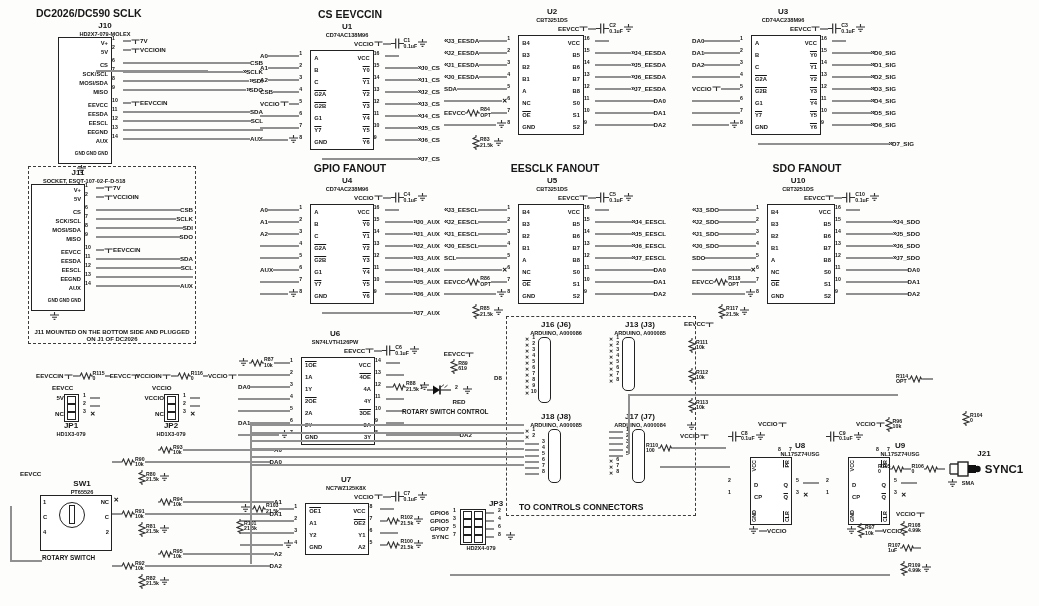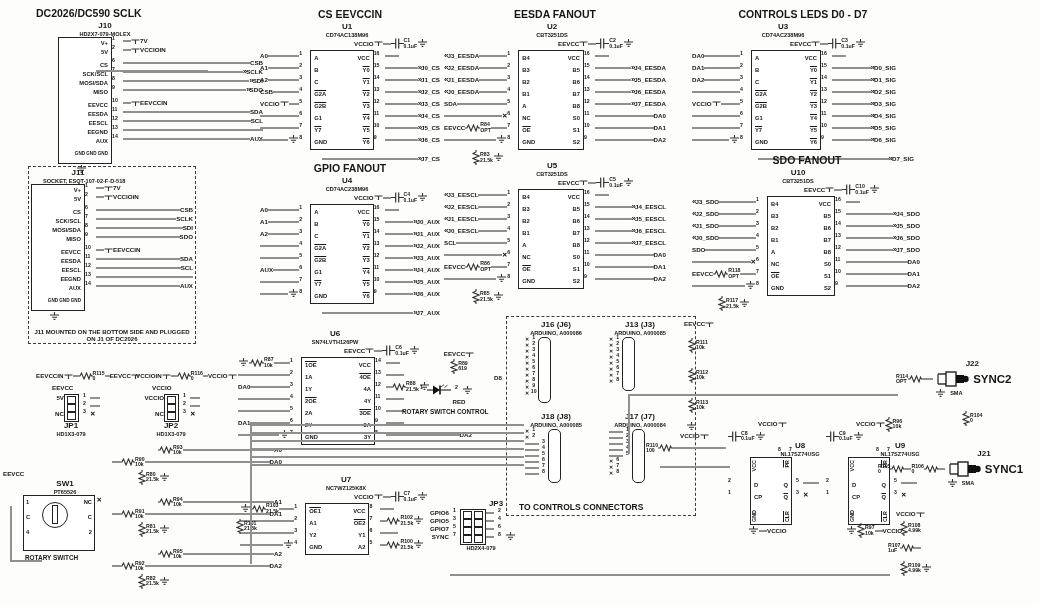--- a/index.html
+++ b/index.html
@@ -462,21 +462,20 @@
           </div>
         </div>
       </div>
       <div class="row" style="margin-left: 62px; margin-top: 3px;">
         <div class="wire"></div>
         <span class="arrow">»</span>
         <span class="net">J7_CS</span>
       </div>
     </div>
   <div class="sec" id="sec-u2" style="left:444px;top:8px;width:222px">
-      <div class="sectitle" style="text-align: center;">EESDA FANOUT</div>
       <div class="ichdr" style="margin-left: 78px; width: 60px;">
         <div class="icref">U2</div>
         <div class="icpart">CBT3251DS</div>
       </div>
       <div class="row" style="margin-left: 114px;">
         <span class="net">EEVCC</span>
         <div class="sym">
           <svg width="9" height="5" viewBox="0 0 9 5">
             <path d="M0.5,1 H8.5 M4.5,1 V5" stroke="#333" stroke-width="1.1" fill="none"></path>
           </svg>
@@ -652,21 +651,20 @@
           <span>21.5k</span>
         </div>
         <div class="sym">
           <svg width="11" height="9" viewBox="0 0 11 9">
             <path d="M5.5,0 V3 M1,3 H10 M3,5.2 H8 M4.6,7.4 H6.4" stroke="#333" stroke-width="1.1" fill="none"></path>
           </svg>
         </div>
       </div>
     </div>
   <div class="sec" id="sec-u3" style="left:692px;top:8px;width:222px">
-      <div class="sectitle" style="text-align: center;">CONTROLS LEDS D0 - D7</div>
       <div class="ichdr" style="margin-left: 60px; width: 62px;">
         <div class="icref">U3</div>
         <div class="icpart">CD74AC238M96</div>
       </div>
       <div class="row" style="margin-left: 98px;">
         <span class="net">EEVCC</span>
         <div class="sym">
           <svg width="9" height="5" viewBox="0 0 9 5">
             <path d="M0.5,1 H8.5 M4.5,1 V5" stroke="#333" stroke-width="1.1" fill="none"></path>
           </svg>
@@ -989,20 +987,21 @@
           </div>
         </div>
       </div>
       <div class="row" style="margin-left: 62px; margin-top: 3px;">
         <div class="wire"></div>
         <span class="arrow">»</span>
         <span class="net">J7_AUX</span>
       </div>
     </div>
   <div class="sec" id="sec-u5" style="left:444px;top:162px;width:222px">
+      <div class="sectitle" style="text-align: center;">EESCLK FANOUT</div>
       <div class="ichdr" style="margin-left: 78px; width: 60px;">
         <div class="icref">U5</div>
         <div class="icpart">CBT3251DS</div>
       </div>
       <div class="row" style="margin-left: 114px;">
         <span class="net">EEVCC</span>
         <div class="sym">
           <svg width="9" height="5" viewBox="0 0 9 5">
             <path d="M0.5,1 H8.5 M4.5,1 V5" stroke="#333" stroke-width="1.1" fill="none"></path>
           </svg>
@@ -1177,21 +1176,21 @@
           <span>R85</span>
           <span>21.5k</span>
         </div>
         <div class="sym">
           <svg width="11" height="9" viewBox="0 0 11 9">
             <path d="M5.5,0 V3 M1,3 H10 M3,5.2 H8 M4.6,7.4 H6.4" stroke="#333" stroke-width="1.1" fill="none"></path>
           </svg>
         </div>
       </div>
     </div>
-  <div class="sec" id="sec-u10" style="left:692px;top:154px;width:230px">
+  <div class="sec" id="sec-u10" style="left:692px;top:162px;width:230px">
       <div class="sectitle" style="text-align: center;">SDO FANOUT</div>
       <div class="ichdr" style="margin-left: 76px; width: 60px;">
         <div class="icref">U10</div>
         <div class="icpart">CBT3251DS</div>
       </div>
       <div class="row" style="margin-left: 112px;">
         <span class="net">EEVCC</span>
         <div class="sym">
           <svg width="9" height="5" viewBox="0 0 9 5">
             <path d="M0.5,1 H8.5 M4.5,1 V5" stroke="#333" stroke-width="1.1" fill="none"></path>
@@ -1961,21 +1960,21 @@
             <span class="num">3</span>
             <span class="xmark">✕</span>
           </div>
         </div>
       </div>
       <div class="ichdr" style="margin-left: 12px; width: 46px;">
         <div class="icref">JP2</div>
         <div class="icpart">HD1X3-079</div>
       </div>
     </div>
-  <div class="sec" id="sec-sw1" style="left:3px;top:468px;width:112px">
+  <div class="sec" id="sec-sw1" style="left:20px;top:468px;width:112px">
       <div class="row">
         <span class="net">EEVCC</span>
       </div>
       <div class="ichdr" style="margin-left: 34px; width: 56px;">
         <div class="icref">SW1</div>
         <div class="icpart">PT65526</div>
       </div>
       <div class="icmain" style="margin-left: 20px;">
         <div class="icbox" style="width: 64px; position: relative; height: 52px;">
           <div style="position: absolute; left: 18px; top: 6px; width: 24px; height: 24px; border: 1.6px solid rgb(34, 34, 34); border-radius: 50%;">
@@ -2513,42 +2512,20 @@
           <div class="lblstack">
             <span>R114</span>
             <span>OPT</span>
           </div>
           <div class="sym">
             <svg width="15" height="8" viewBox="0 0 15 8">
               <polyline points="0,4 2,4 3.5,1 6,7 8.5,1 11,7 12.5,2.2 13.5,4 15,4" fill="none" stroke="#333" stroke-width="1.1"></polyline>
             </svg>
           </div>
           <div class="wire" style="flex: 0 0 10px;"></div>
-        </div>
-        <div class="col">
-          <div class="icref">J22</div>
-          <div class="row" style="height: 20px;">
-            <div class="sym">
-              <svg width="36" height="20" viewBox="0 0 36 20">
-                <path d="M5,5 H13 M5,15 H13 M5,5 V15" stroke="#333" stroke-width="1.3" fill="none"></path>
-                <rect x="13" y="3" width="10" height="14" fill="none" stroke="#222" stroke-width="1.4"></rect>
-                <rect x="23" y="6" width="8" height="8" fill="#111"></rect>
-                <circle cx="32.5" cy="10" r="3.2" fill="#111"></circle>
-              </svg>
-            </div>
-            <span class="biglabel">SYNC2</span>
-          </div>
-          <div class="row" style="height: 9px; margin-left: 2px;">
-            <div class="sym">
-              <svg width="11" height="9" viewBox="0 0 11 9">
-                <path d="M5.5,0 V3 M1,3 H10 M3,5.2 H8 M4.6,7.4 H6.4" stroke="#333" stroke-width="1.1" fill="none"></path>
-              </svg>
-            </div>
-            <span class="icpart" style="margin-left: 4px;">SMA</span>
-          </div>
         </div>
       </div>
     </div>
   <div class="sec" id="sec-j21" style="left:878px;top:450px;width:158px">
       <div class="row" style="height: 38px;">
         <div class="row">
           <div class="lblstack">
             <span>R105</span>
             <span>0</span>
           </div>

